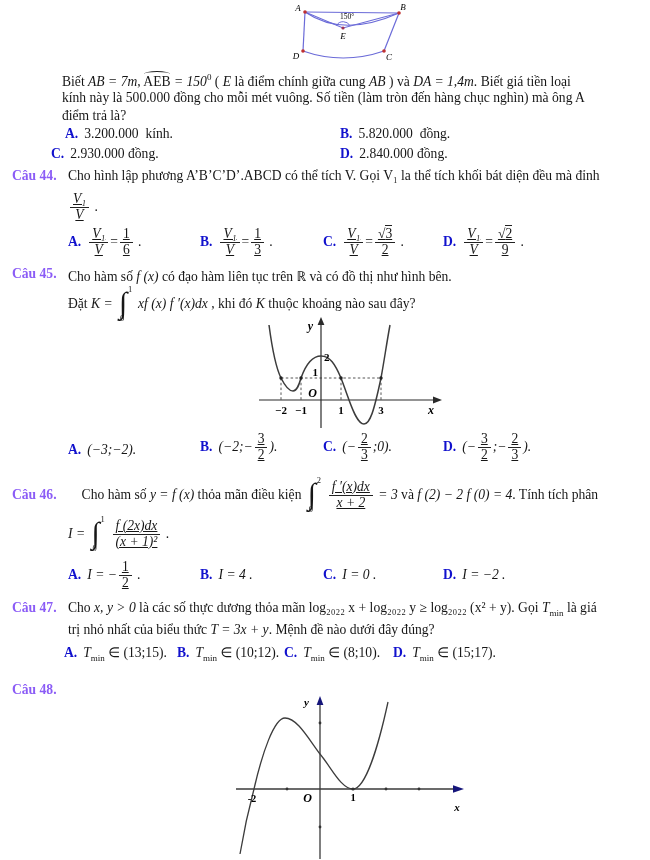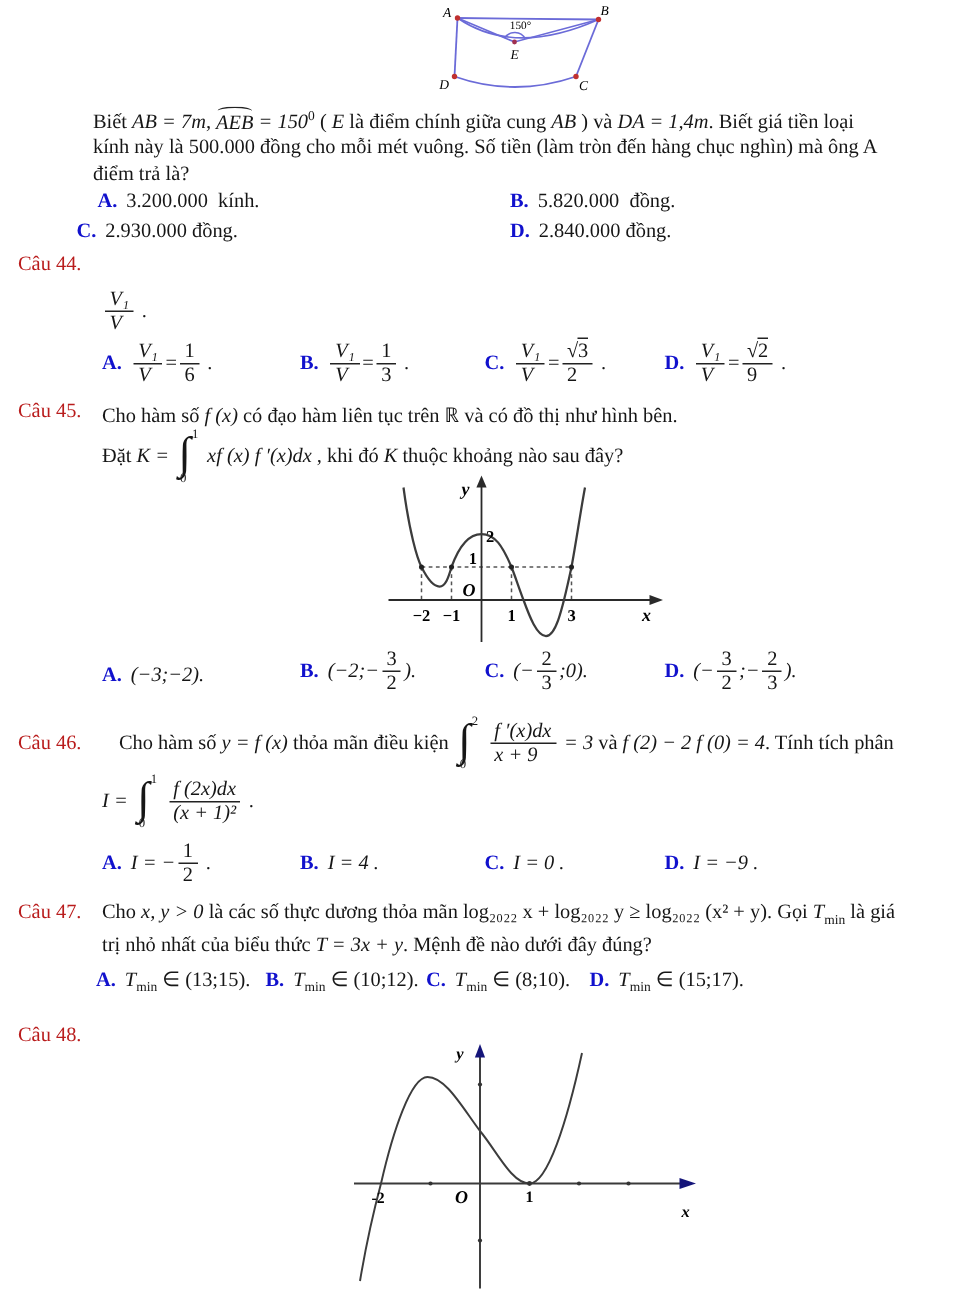--- a/index.html
+++ b/index.html
@@ -1,34 +1,34 @@
 <!DOCTYPE html>
 <html><head>
 <meta charset="utf-8">
 <style>
   html,body{margin:0;padding:0;background:#e8e8e8;}
   .page{position:relative;width:650px;height:860px;background:#ffffff;overflow:hidden;
         font-family:"Liberation Serif",serif;font-size:13.6px;color:#161616;}
   .line{position:absolute;white-space:pre;}
   .row{position:absolute;display:flex;align-items:center;white-space:pre;}
   .m{font-style:italic;}
-  .lbl{font-weight:400;color:#b91c1c;}
+  .lbl{font-weight:700;color:#8b5cf6;}
   .ok{font-weight:700;color:#1111cd;padding-right:6px;}
-  .frac{display:inline-block;text-align:left;vertical-align:middle;line-height:1.08;padding:0 2px;}
+  .frac{display:inline-block;text-align:center;vertical-align:middle;line-height:1.08;padding:0 2px;text-decoration:underline;}
   .fn{display:block;padding:0 3px;}
   .fd{display:block;border-top:1.1px solid #222;padding:0 3px;}
   .rad{border-top:1.1px solid #222;}
   .intwrap{position:relative;display:inline-block;width:17px;height:40px;margin:0 3px 0 2px;}
   .int{position:absolute;left:1px;top:50%;transform:translateY(-52%);font-size:30px;}
   .ilim{position:absolute;font-size:8.5px;font-style:normal;line-height:1;}
   .iup{top:1px;left:10px;}
   .ilo{bottom:2px;left:2px;}
   sup{font-size:9px;}
   sub{font-size:9px;font-style:normal;}
-  .overarc{position:relative;font-style:italic;}
+  .overarc{position:relative;}
   .overarc::after{content:"";position:absolute;left:1px;right:1px;top:-3px;height:5px;
                   border-top:1.3px solid #222;border-radius:100% 100% 0 0;}
   svg{position:absolute;overflow:visible;}
   svg text{font-family:"Liberation Serif",serif;}
 </style>
 </head>
 <body>
 
 <div class="page">
 
@@ -56,20 +56,21 @@
   <div class="line" style="left:62px;top:72px"><span>Biết </span><span class="m">AB = 7m</span><span>, </span><span class="overarc">AEB</span><span class="m"> = 150</span><sup>0</sup><span> ( </span><span class="m">E</span><span> là điểm chính giữa cung </span><span class="m">AB</span><span> ) và </span><span class="m">DA = 1,4m</span><span>. Biết giá tiền loại</span></div>
   <div class="line" style="left:62px;top:90px">kính này là 500.000 đồng cho mỗi mét vuông. Số tiền (làm tròn đến hàng chục nghìn) mà ông A</div>
   <div class="line" style="left:62px;top:108px">điểm trả là?</div>
 
   <div class="line" style="left:65px;top:126px"><span class="ok">A.</span><span>3.200.000  kính.</span></div>
   <div class="line" style="left:340px;top:126px"><span class="ok">B.</span><span>5.820.000  đồng.</span></div>
   <div class="line" style="left:51px;top:146px"><span class="ok">C.</span><span>2.930.000 đồng.</span></div>
   <div class="line" style="left:340px;top:146px"><span class="ok">D.</span><span>2.840.000 đồng.</span></div>
 
   <div class="line lbl" style="left:12px;top:168px">Câu 44.</div>
+  <div class="line" style="left:68px;top:168px">Cho hình lập phương A’B’C’D’.ABCD có thể tích V. Gọi V₁ la thể tích khối bát diện đều mà đỉnh</div>
   <div class="row" style="left:68px;top:188px;height:38px">
     <span class="frac m"><span class="fn">V₁</span><span class="fd">V</span></span>
     <span> .</span>
   </div>
 
   <div class="row" style="left:68px;top:224px;height:36px">
     <span class="ok">A.</span>
     <span class="frac m"><span class="fn">V₁</span><span class="fd">V</span></span>
     <span>=</span>
     <span class="frac"><span class="fn">1</span><span class="fd">6</span></span>
@@ -153,42 +154,42 @@
     <span class="frac"><span class="fn">2</span><span class="fd">3</span></span>
     <span class="m">).</span>
   </div>
 
   <div class="row" style="left:12px;top:474px;height:42px">
     <span class="lbl" style="padding-right:25px">Câu 46.</span>
     <span>Cho hàm số </span>
     <span class="m">y = f (x)</span>
     <span> thỏa mãn điều kiện </span>
     <span class="intwrap"><span class="int">∫</span><span class="ilim iup">2</span><span class="ilim ilo">0</span></span>
-    <span class="frac m"><span class="fn">f ′(x)dx</span><span class="fd">x + 9</span></span>
+    <span class="frac m"><span class="fn">f ′(x)dx</span><span class="fd">x + 2</span></span>
     <span class="m"> = 3</span>
     <span> và </span>
     <span class="m">f (2) − 2 f (0) = 4</span>
     <span>. Tính tích phân</span>
   </div>
   <div class="row" style="left:68px;top:512px;height:44px">
     <span class="m">I = </span>
     <span class="intwrap"><span class="int">∫</span><span class="ilim iup">1</span><span class="ilim ilo">0</span></span>
     <span class="frac m"><span class="fn">f (2x)dx</span><span class="fd">(x + 1)²</span></span>
     <span> .</span>
   </div>
 
   <div class="row" style="left:68px;top:557px;height:36px">
     <span class="ok">A.</span>
     <span class="m">I = −</span>
     <span class="frac"><span class="fn">1</span><span class="fd">2</span></span>
     <span> .</span>
   </div>
   <div class="line" style="left:200px;top:567px"><span class="ok">B.</span><span class="m">I = 4 .</span></div>
   <div class="line" style="left:323px;top:567px"><span class="ok">C.</span><span class="m">I = 0 .</span></div>
-  <div class="line" style="left:443px;top:567px"><span class="ok">D.</span><span class="m">I = −9 .</span></div>
+  <div class="line" style="left:443px;top:567px"><span class="ok">D.</span><span class="m">I = −2 .</span></div>
 
   <div class="line lbl" style="left:12px;top:600px">Câu 47.</div>
   <div class="line" style="left:68px;top:600px"><span>Cho </span><span class="m">x, y &gt; 0</span><span> là các số thực dương thỏa mãn </span><span>log₂₀₂₂ x + log₂₀₂₂ y ≥ log₂₀₂₂ (x² + y)</span><span>. Gọi </span><span class="m">T</span><sub>min</sub><span> là giá</span></div>
   <div class="line" style="left:68px;top:622px"><span>trị nhỏ nhất của biểu thức </span><span class="m">T = 3x + y</span><span>. Mệnh đề nào dưới đây đúng?</span></div>
 
   <div class="line" style="left:64px;top:644px"><span class="ok">A.</span><span class="m">T</span><sub>min</sub><span> ∈ (13;15).</span></div>
   <div class="line" style="left:177px;top:644px"><span class="ok">B.</span><span class="m">T</span><sub>min</sub><span> ∈ (10;12).</span></div>
   <div class="line" style="left:284px;top:644px"><span class="ok">C.</span><span class="m">T</span><sub>min</sub><span> ∈ (8;10).</span></div>
   <div class="line" style="left:393px;top:644px"><span class="ok">D.</span><span class="m">T</span><sub>min</sub><span> ∈ (15;17).</span></div>
 

